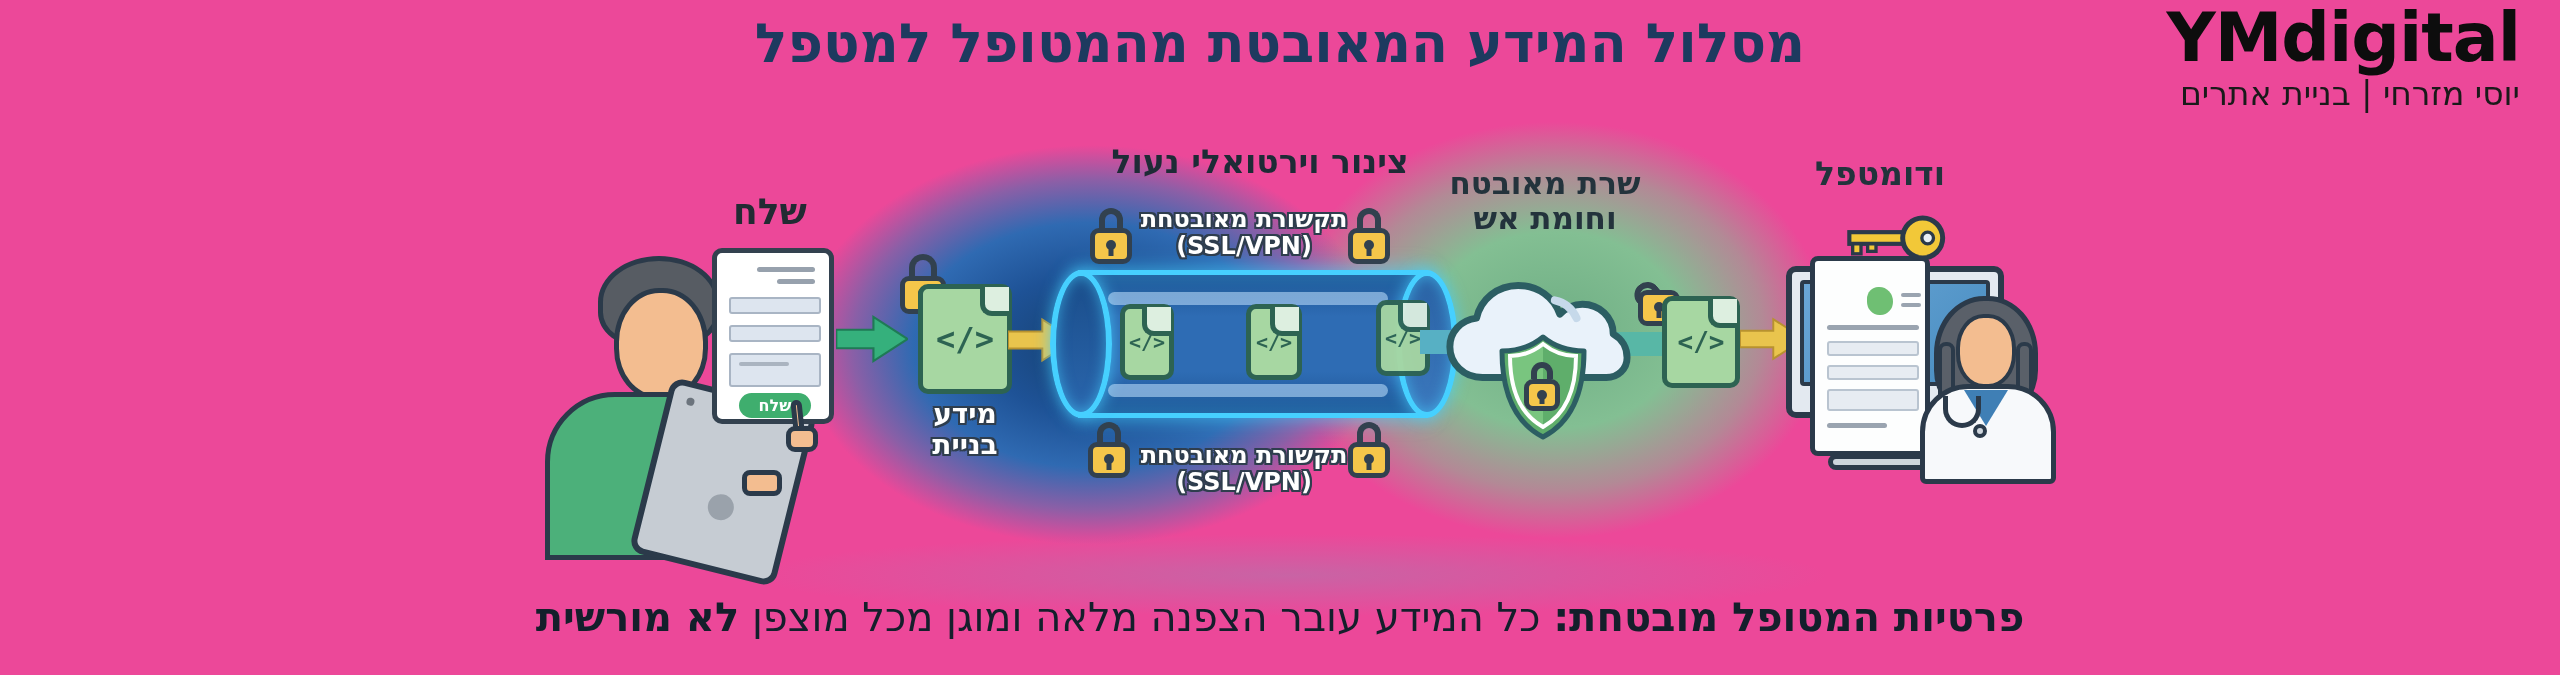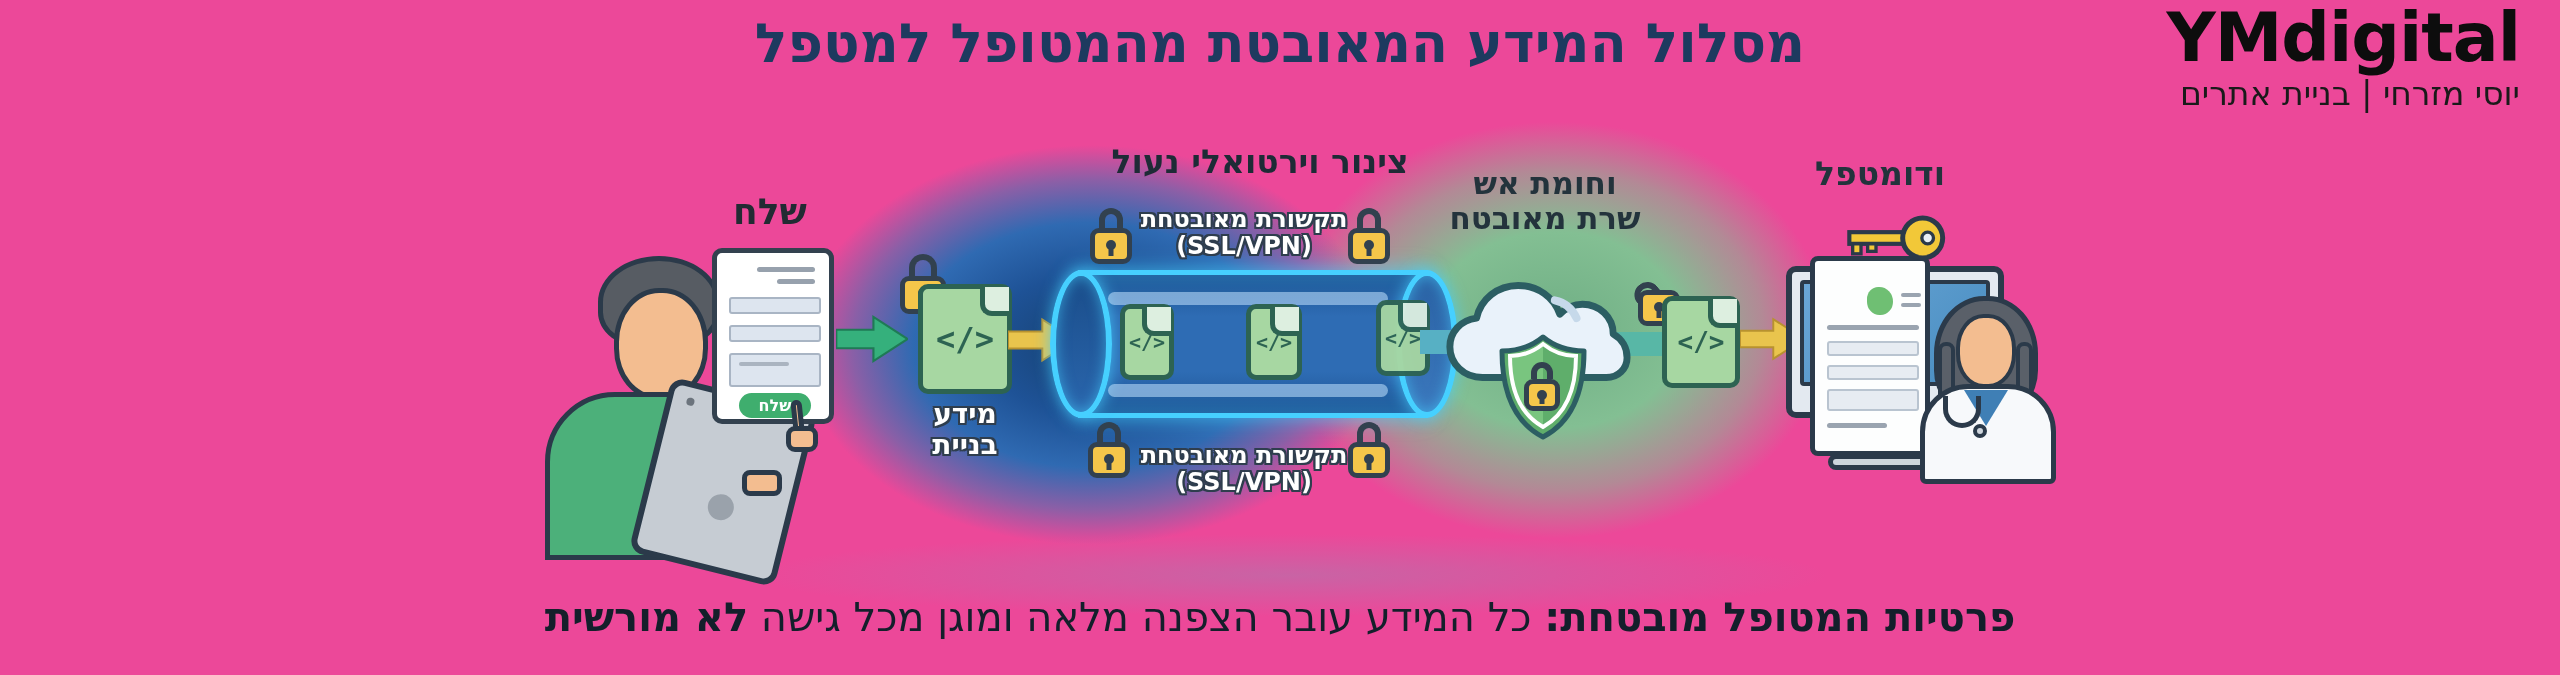--- a/index.html
+++ b/index.html
@@ -192,22 +192,22 @@
   </div>
   <div class="lock" style="left:1348px;top:422px;">
     <div class="shackle" style="width:24px;height:20px;"></div>
     <div class="lbody" style="width:42px;height:36px;">
         <div class="hole"></div>
         <div class="stem"></div>
       </div>
   </div>
 
   <div class="label" style="left:1440px;top:166px;width:210px;font-size:31px;color:#23333c;">
+    <div>שרת מאובטח</div>
     <div>וחומת אש</div>
-    <div>שרת מאובטח</div>
   </div>
 
   <div class="conn" style="left:1420px;top:330px;width:60px;height:24px;background:#57b0c4;"></div>
   <div class="conn" style="left:1606px;top:332px;width:66px;height:24px;background:#58b7a6;"></div>
 
   <svg class="abs" style="left:1436px;top:272px;width:198px;height:120px;" viewBox="0 0 200 120">
     <path d="M47 106 C28 106 14 92 14 75 C14 60 25 48 41 46 C45 27 62 13 83 13 C103 13 119 25 125 42 C131 36 139 32 148 32 C165 32 179 45 179 62 C188 67 193 76 193 86 C193 97 184 106 172 106 Z" fill="#e9f2fa" stroke="#2c5e63" stroke-width="7" stroke-linejoin="round"></path>
     <path d="M120 28 C130 30 138 37 142 46" fill="none" stroke="#c6d9ea" stroke-width="8" stroke-linecap="round"></path>
   </svg>
 
@@ -271,15 +271,15 @@
     <div class="abs skin" style="left:41px;top:24px;width:60px;height:74px;border:4px solid #2b3a4a;border-radius:46%;"></div>
     <div class="abs" style="left:23px;top:52px;width:17px;height:66px;background:#5a6069;border:4px solid #2b3a4a;border-radius:8px;"></div>
     <div class="abs" style="left:101px;top:52px;width:17px;height:66px;background:#5a6069;border:4px solid #2b3a4a;border-radius:8px;"></div>
     <div class="abs" style="left:5px;top:94px;width:136px;height:100px;background:#f7f9fb;border:5px solid #2b3a4a;border-radius:48px 48px 6px 6px;"></div>
     <div class="abs" style="left:49px;top:100px;width:44px;height:36px;background:#3f7fb5;clip-path:polygon(0 0,100% 0,50% 100%);"></div>
     <div class="abs" style="left:28px;top:106px;width:38px;height:32px;border:5px solid #2b3a4a;border-top:none;border-radius:0 0 26px 26px;"></div>
     <div class="abs" style="left:58px;top:134px;width:14px;height:14px;background:#cfd6dd;border:4px solid #2b3a4a;border-radius:50%;"></div>
   </div>
 
   <div class="footer-line">
-    <b>פרטיות המטופל מובטחת:</b><span> כל המידע עובר הצפנה מלאה ומוגן מכל גישה </span><b>לא מורשית</b>
+    <b>פרטיות המטופל מובטחת:</b><span> כל המידע עובר הצפנה מלאה ומוגן מכל מוצפן </span><b>לא מורשית</b>
   </div>
 </div>
 
 </body></html>

